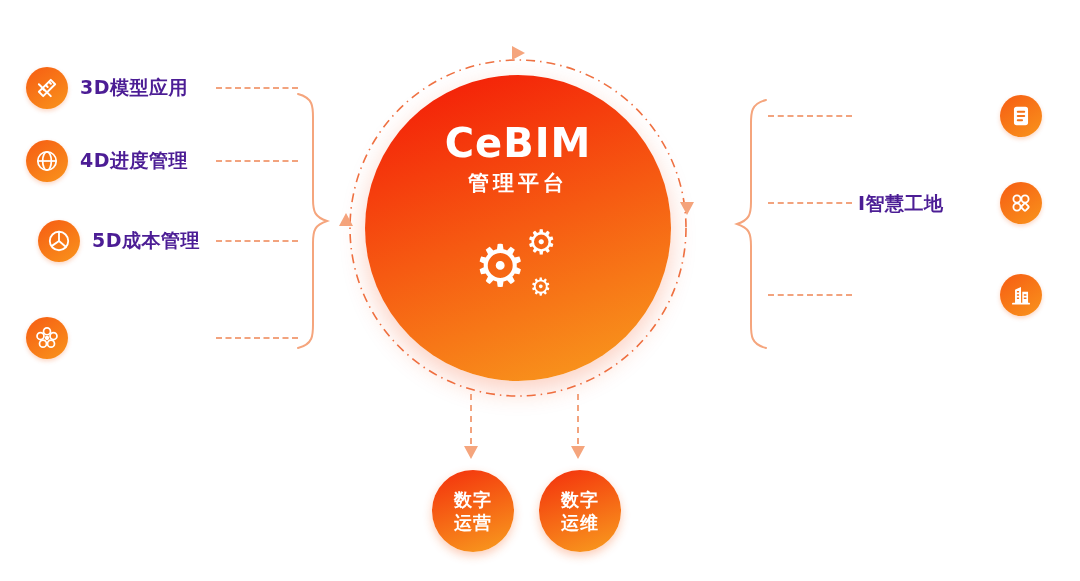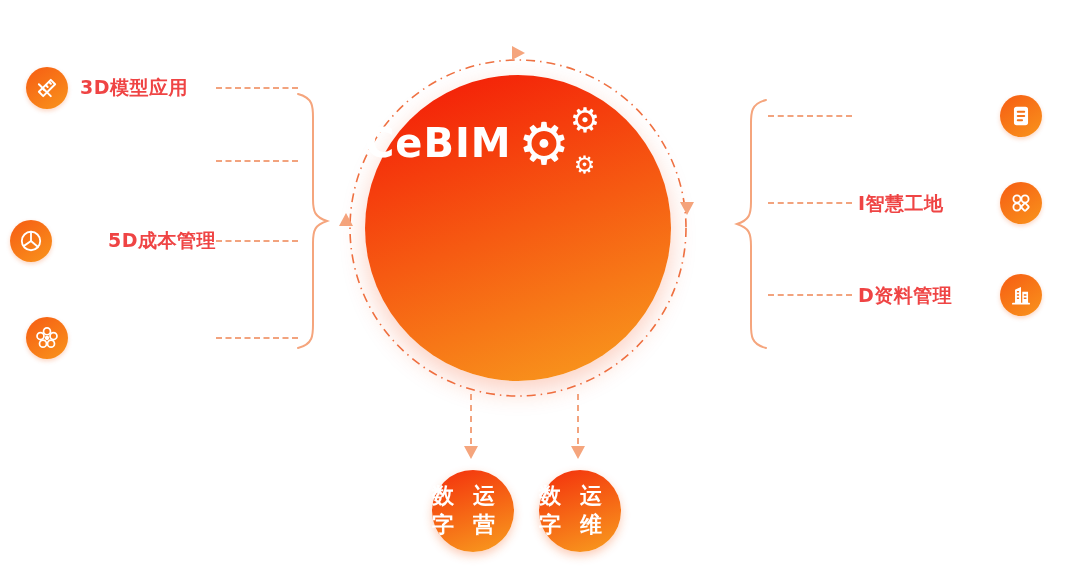--- a/index.html
+++ b/index.html
@@ -9,69 +9,79 @@
   }
   
   .row{position:absolute;display:flex;align-items:center;height:44px;}
   .icon-circle{
     width:42px;height:42px;border-radius:50%;flex:none;
     background:linear-gradient(145deg,#f65c13,#f9941c);
     display:flex;align-items:center;justify-content:center;
     box-shadow:0 2px 4px rgba(244,90,20,.25);
   }
   .icon-circle svg{width:26px;height:26px;display:block;}
-  .label{font-size:19px;font-weight:bold;color:#ef4444;margin-left:12px;white-space:nowrap;letter-spacing:.5px;}
+  .label{font-size:19px;font-weight:bold;color:#4c1d95;margin-left:12px;white-space:nowrap;letter-spacing:.5px;}
   .label.rside{margin-left:0;}
   
   .dash-h{position:absolute;height:0;border-top:2px dashed #f2a37e;}
   .dash-v{position:absolute;width:0;border-left:2px dashed #f2a37e;}
   .arrow-right{position:absolute;width:0;height:0;border-top:7px solid transparent;border-bottom:7px solid transparent;border-left:13px solid #f5a57d;}
   .arrow-down{position:absolute;width:0;height:0;border-left:7px solid transparent;border-right:7px solid transparent;border-top:13px solid #f5a57d;}
   .arrow-up{position:absolute;width:0;height:0;border-left:7px solid transparent;border-right:7px solid transparent;border-bottom:13px solid #f5a57d;}
   .brace{position:absolute;}
   
   .main-circle{
     position:absolute;left:365px;top:75px;width:306px;height:306px;border-radius:50%;
     background:linear-gradient(160deg,#f42108 8%,#f8941c 92%);
-    display:flex;flex-direction:row;align-items:flex-start;color:#fff;
+    display:flex;flex-direction:column;align-items:center;color:#fff;
     box-shadow:0 10px 25px rgba(244,70,15,.25);
   }
   .main-title{margin-top:46px;font-size:40px;font-weight:bold;letter-spacing:1px;line-height:1.1;}
   .main-subtitle{margin-top:4px;font-size:21px;font-weight:bold;letter-spacing:4px;}
   .gear-cluster{position:relative;margin-top:36px;width:100px;height:80px;}
   .gear{position:absolute;color:#fff;line-height:1;}
   .gear-large{left:6px;top:4px;font-size:58px;}
   .gear-small{left:58px;top:-8px;font-size:34px;}
   .gear-tiny{left:62px;top:42px;font-size:24px;}
   .ring{position:absolute;left:346px;top:56px;}
   
   .small-circle{
     position:absolute;width:82px;height:82px;border-radius:50%;
     background:linear-gradient(160deg,#f43a0e 10%,#f8951d 92%);
-    color:#fff;display:flex;flex-direction:row;align-items:center;justify-content:center;
-    font-weight:bold;font-size:22px;line-height:1.3;letter-spacing:1px;
+    color:#fff;display:flex;flex-direction:column;align-items:center;justify-content:center;
+    font-weight:bold;font-size:18px;line-height:1.3;letter-spacing:1px;
     box-shadow:0 4px 10px rgba(244,90,20,.3);
   }
 </style>
 </head>
 <body>
 
 <div class="canvas">
 
   <div class="row" style="left:26px;top:66px;">
     <div class="icon-circle">
       <svg viewBox="0 0 24 24" fill="none" stroke="#fff" stroke-width="1.8" stroke-linejoin="round" stroke-linecap="round">
         <path d="M4.5 15.5 L15.5 4.5 L19.5 8.5 L8.5 19.5 Z"></path>
         <path d="M8 12.5 l1.6 1.6 M11 9.5 l1.6 1.6 M14 6.5 l1.6 1.6"></path>
         <path d="M4.5 8.5 L15.5 19.5"></path>
       </svg>
     </div>
     <span class="label">3D模型应用</span>
   </div>
-  <div class="row" style="left:10px;top:219px;gap:44px;">
+  <div class="row" style="left:26px;top:139px;">
+    <div class="icon-circle">
+      <svg viewBox="0 0 24 24" fill="none" stroke="#fff" stroke-width="1.6">
+        <circle cx="12" cy="12" r="8.5"></circle>
+        <ellipse cx="12" cy="12" rx="4" ry="8.5"></ellipse>
+        <path d="M3.5 12 h17"></path>
+      </svg>
+    </div>
+    <span class="label">4D进度管理</span>
+  </div>
+  <div class="row" style="left:38px;top:219px;">
     <div class="icon-circle">
       <svg viewBox="0 0 24 24" fill="none" stroke="#fff" stroke-width="1.7" stroke-linecap="round">
         <circle cx="12" cy="12" r="8.5"></circle>
         <path d="M12 12 V3.5"></path>
         <path d="M12 12 L18.5 17.5"></path>
         <path d="M12 12 L5.5 16.5"></path>
       </svg>
     </div>
     <span class="label">5D成本管理</span>
   </div>
@@ -99,20 +109,21 @@
 
   <svg class="ring" width="344" height="344">
     <circle cx="172" cy="172" r="168" fill="none" stroke="#ef7243" stroke-width="1.6" stroke-dasharray="9 5 1.5 5"></circle>
   </svg>
   <div class="arrow-right" style="left:512px;top:46px;"></div>
   <div class="arrow-down" style="left:680px;top:202px;"></div>
   <div class="arrow-up" style="left:339px;top:213px;"></div>
 
   <div class="main-circle">
     <div class="main-title">CeBIM</div>
+    <div class="main-subtitle">管理平台</div>
     <div class="gear-cluster">
       <span class="gear gear-large">⚙</span>
       <span class="gear gear-small">⚙</span>
       <span class="gear gear-tiny">⚙</span>
     </div>
   </div>
 
   <svg class="brace" style="left:734px;top:98px;" width="34" height="252">
     <path d="M32 2 C16 6 17 16 17 28 L17 104 C17 117 15 122 3 126 C15 130 17 135 17 148 L17 224 C17 236 16 246 32 250" fill="none" stroke="#f5a57d" stroke-width="2" stroke-linecap="round"></path>
   </svg>
@@ -133,23 +144,20 @@
   </div>
   <div class="icon-circle" style="position:absolute;left:1000px;top:182px;">
     <svg viewBox="0 0 24 24" fill="none" stroke="#fff" stroke-width="1.7">
       <circle cx="8.3" cy="8.3" r="3.3"></circle>
       <circle cx="15.7" cy="8.3" r="3.3"></circle>
       <circle cx="8.3" cy="15.7" r="3.3"></circle>
       <rect x="13" y="13" width="5.4" height="5.4" rx="1" transform="rotate(45 15.7 15.7)"></rect>
     </svg>
   </div>
 
-  <div class="row" style="left:858px;top:274px;">
-    <span class="label rside">D资料管理</span>
-  </div>
   <div class="icon-circle" style="position:absolute;left:1000px;top:274px;">
     <svg viewBox="0 0 24 24">
       <path d="M6.5 20 V7.2 L12 4.5 V20 Z" fill="#fff"></path>
       <rect x="13.2" y="9" width="5.3" height="11" fill="#fff"></rect>
       <path d="M4.5 20 h15" stroke="#fff" stroke-width="1.6" stroke-linecap="round"></path>
       <path d="M8.2 9h2 M8.2 12h2 M8.2 15h2 M14.6 12h2.4 M14.6 15h2.4" stroke="#f4731a" stroke-width="1.2"></path>
     </svg>
   </div>
 
   <div class="dash-v" style="left:470px;top:394px;height:50px;"></div>

